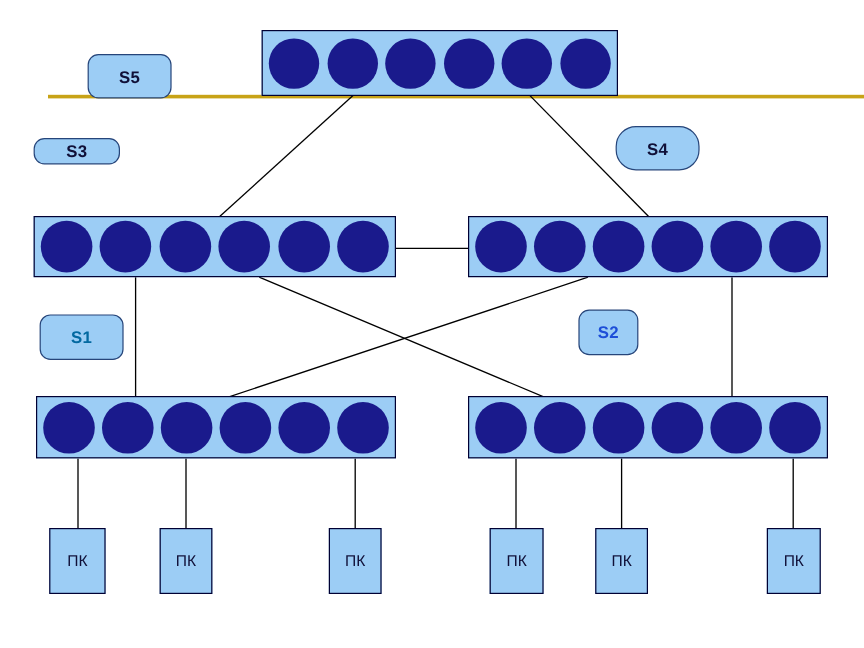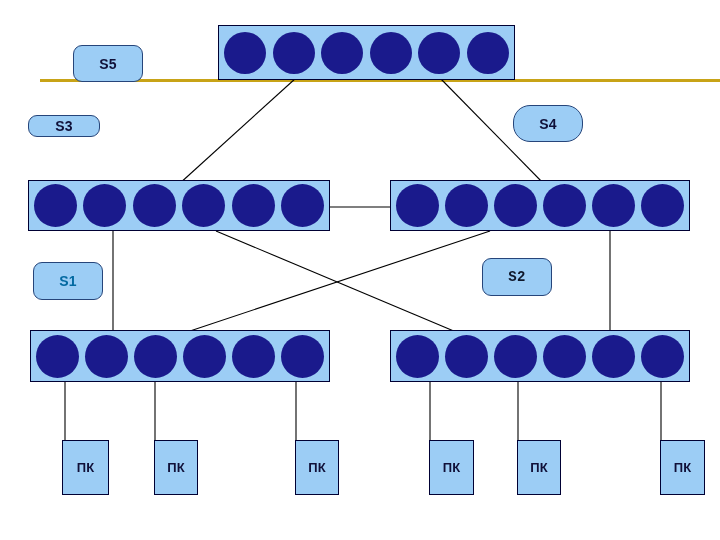--- a/index.html
+++ b/index.html
@@ -57,23 +57,22 @@
   
   .pc {
     position: absolute;
     background: #9ccdf5;
     border: 1.4px solid #000033;
     box-sizing: border-box;
     display: flex;
     align-items: center;
     justify-content: center;
     color: #101038;
-    font-weight: bold;
+    font-weight: normal;
     font-size: 13px;
-    margin-left: 21px;
   }
   
   #links {
     position: absolute;
     left: 0;
     top: 0;
     width: 720px;
     height: 540px;
     pointer-events: none;
   }
@@ -146,21 +145,21 @@
         <div class="port" style="width: 43px; height: 43px; background: rgb(26, 26, 140);"></div>
         <div class="port" style="width: 43px; height: 43px; background: rgb(26, 26, 140);"></div>
       </div>
     </div>
 
   <div id="tag-layer">
       <div class="tag" style="left: 73px; top: 45px; width: 70px; height: 37px; background: rgb(156, 205, 245); color: rgb(16, 16, 56);">S5</div>
       <div class="tag" style="left: 28px; top: 115px; width: 72px; height: 22px; background: rgb(156, 205, 245); color: rgb(16, 16, 56);">S3</div>
       <div class="tag" style="left: 513px; top: 105px; width: 70px; height: 37px; background: rgb(156, 205, 245); color: rgb(16, 16, 56); border-radius: 17px;">S4</div>
       <div class="tag" style="left: 33px; top: 262px; width: 70px; height: 38px; background: rgb(156, 205, 245); color: #0369a1;">S1</div>
-      <div class="tag" style="left: 482px; top: 258px; width: 70px; height: 38px; background: rgb(156, 205, 245); color: #0f172a; font-family: Liberation Mono, monospace;">S2</div>
+      <div class="tag" style="left: 482px; top: 258px; width: 50px; height: 38px; background: rgb(156, 205, 245); color: #1d4ed8;">S2</div>
     </div>
 
   <div id="host-layer">
       <div class="pc" style="left: 41px; top: 440px; width: 47px; height: 55px; background: rgb(156, 205, 245); border-color: rgb(0, 0, 51); color: rgb(16, 16, 56);">ПК</div>
       <div class="pc" style="left: 133px; top: 440px; width: 44px; height: 55px; background: rgb(156, 205, 245); border-color: rgb(0, 0, 51); color: rgb(16, 16, 56);">ПК</div>
       <div class="pc" style="left: 274px; top: 440px; width: 44px; height: 55px; background: rgb(156, 205, 245); border-color: rgb(0, 0, 51); color: rgb(16, 16, 56);">ПК</div>
       <div class="pc" style="left: 408px; top: 440px; width: 45px; height: 55px; background: rgb(156, 205, 245); border-color: rgb(0, 0, 51); color: rgb(16, 16, 56);">ПК</div>
       <div class="pc" style="left: 496px; top: 440px; width: 44px; height: 55px; background: rgb(156, 205, 245); border-color: rgb(0, 0, 51); color: rgb(16, 16, 56);">ПК</div>
       <div class="pc" style="left: 639px; top: 440px; width: 45px; height: 55px; background: rgb(156, 205, 245); border-color: rgb(0, 0, 51); color: rgb(16, 16, 56);">ПК</div>
     </div>

